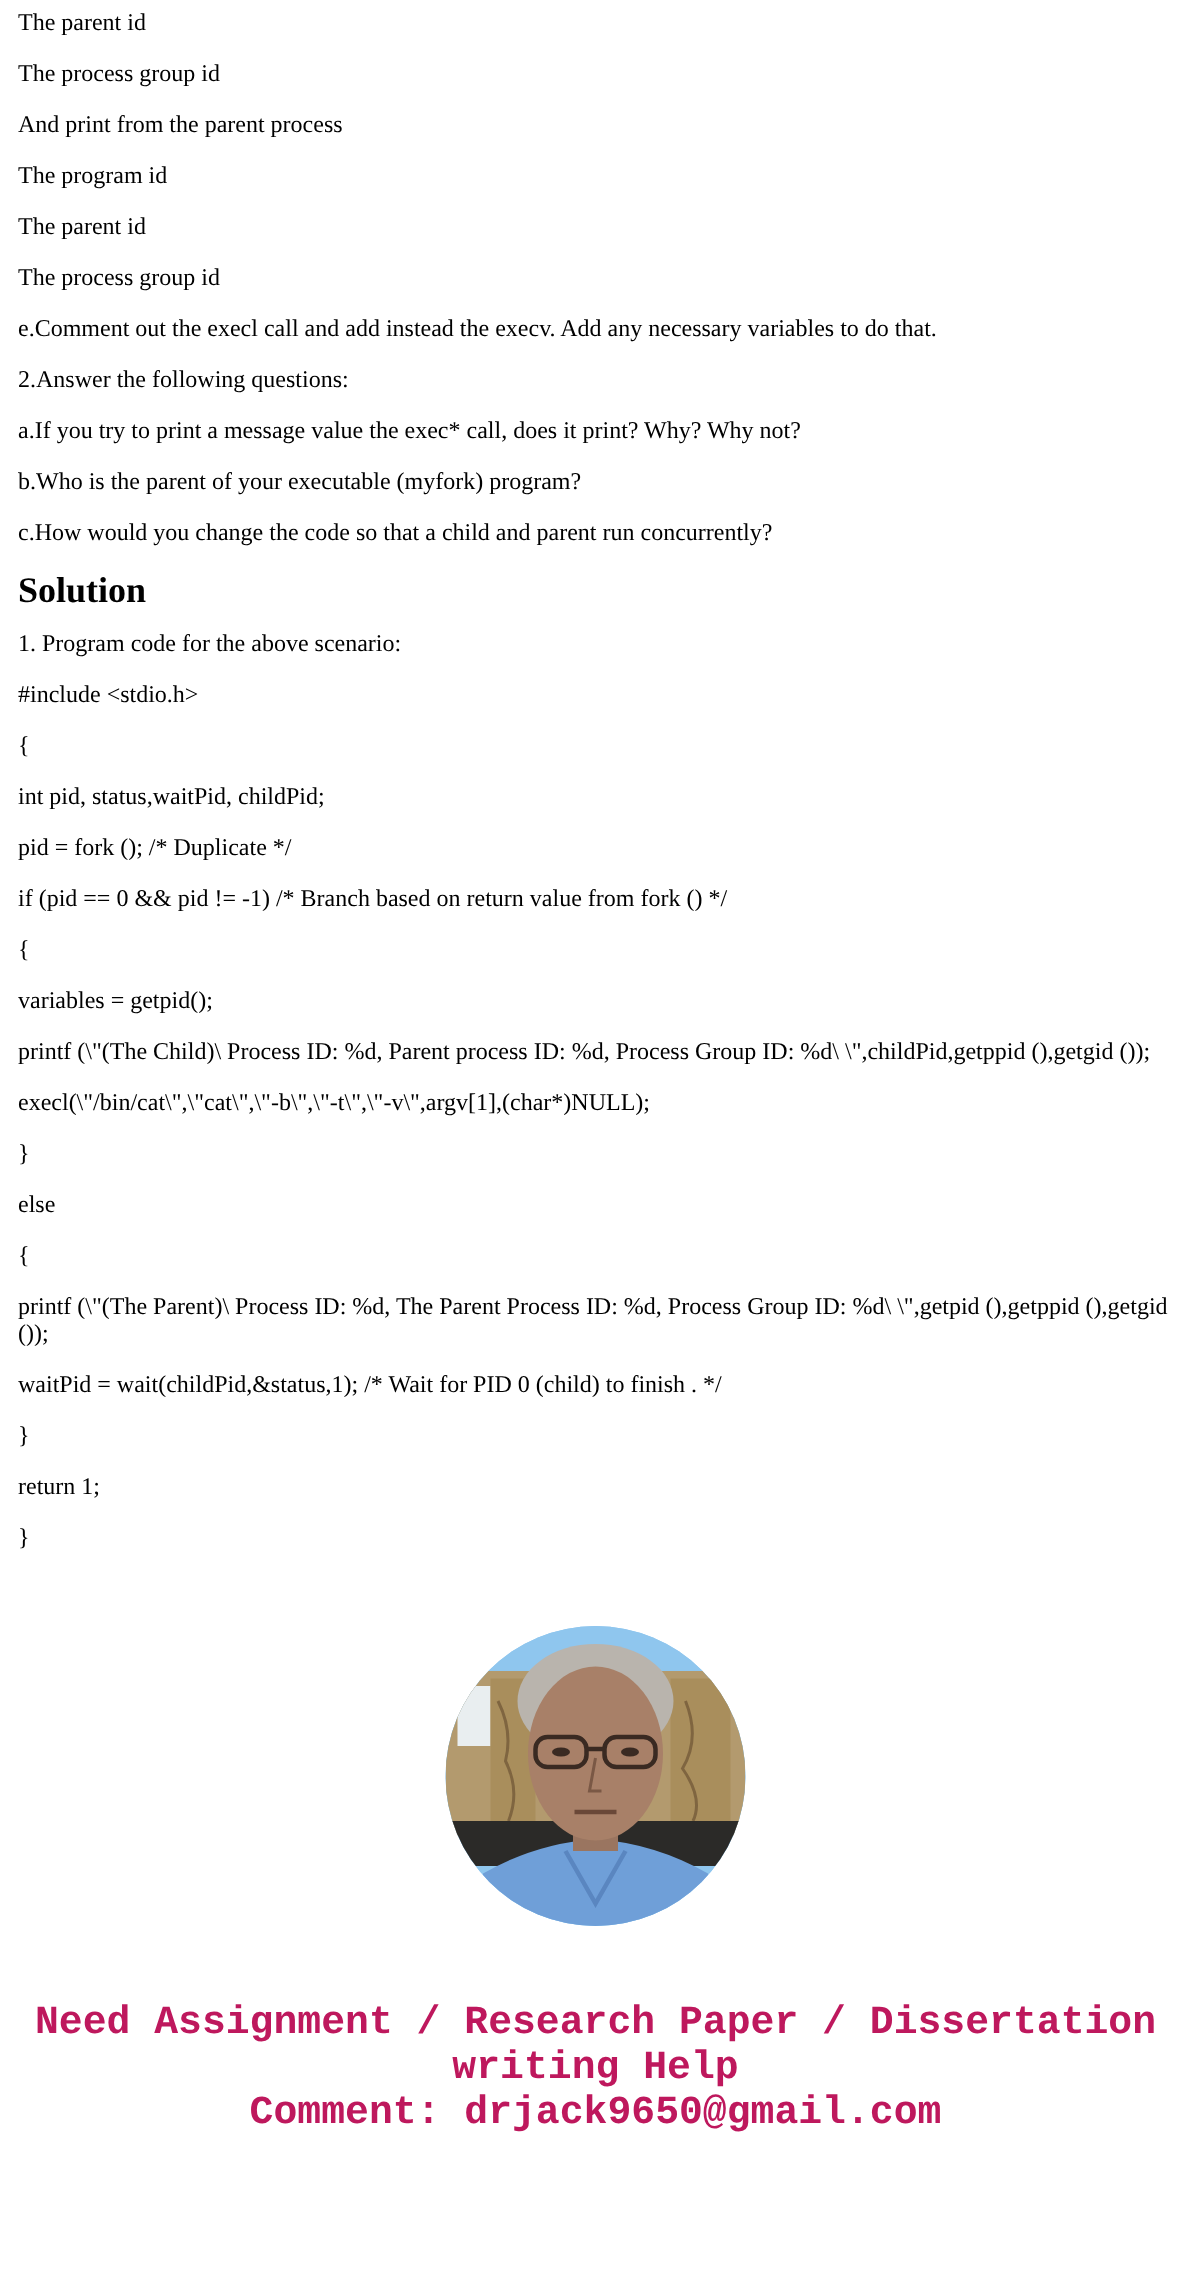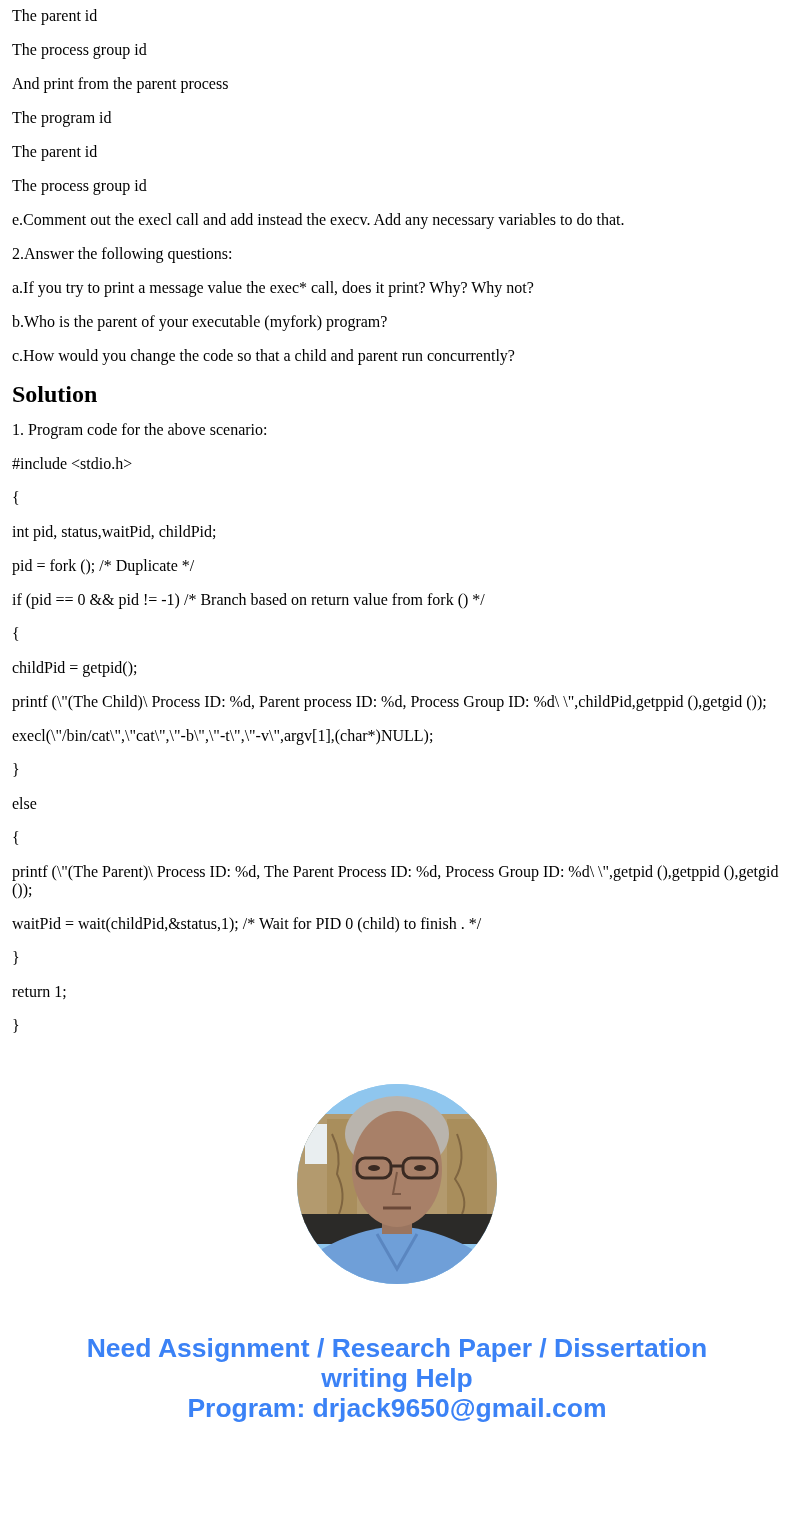--- a/index.html
+++ b/index.html
@@ -36,25 +36,25 @@
       height: 200px;
       border-radius: 50%;
       overflow: hidden;
       position: relative;
       background: #8fc6ee;
     }
     .avatar svg { display: block; }
     .promo {
       margin-top: 49px;
       text-align: center;
-      font-family: Liberation Sans, sans-serif;
+      font-family: Liberation Mono, monospace;
       font-weight: bold;
       font-size: 26.5px;
       line-height: 30px;
-      color: #3b82f6;
+      color: #be185d;
     }
     .promo div { white-space: nowrap; }
   </style>
 </head>
 <body>
 
 <div class="content">
 
   <section>
     <p class="para first">The parent id</p>
@@ -73,21 +73,21 @@
   <h3 class="solution">Solution</h3>
 
   <section>
     <p class="para">1. Program code for the above scenario:</p>
     <p class="para">#include &lt;stdio.h&gt;</p>
     <p class="para">{</p>
     <p class="para">int pid, status,waitPid, childPid;</p>
     <p class="para">pid = fork (); /* Duplicate */</p>
     <p class="para">if (pid == 0 &amp;&amp; pid != -1) /* Branch based on return value from fork () */</p>
     <p class="para">{</p>
-    <p class="para">childPid = getpid();</p>
+    <p class="para">variables = getpid();</p>
     <p class="para">printf (\"(The Child)\ Process ID: %d, Parent process ID: %d, Process Group ID: %d\ \",childPid,getppid (),getgid ());</p>
     <p class="para">execl(\"/bin/cat\",\"cat\",\"-b\",\"-t\",\"-v\",argv[1],(char*)NULL);</p>
     <p class="para">}</p>
     <p class="para">else</p>
     <p class="para">{</p>
     <p class="para">printf (\"(The Parent)\ Process ID: %d, The Parent Process ID: %d, Process Group ID: %d\ \",getpid (),getppid (),getgid ());</p>
     <p class="para">waitPid = wait(childPid,&amp;status,1); /* Wait for PID 0 (child) to finish . */</p>
     <p class="para">}</p>
     <p class="para">return 1;</p>
     <p class="para" style="margin-bottom:0 !important;">}</p>
@@ -127,14 +127,14 @@
 
       <path d="M100 88 L96 110 L104 110" stroke="#7a5845" stroke-width="2" fill="none"></path>
       <line x1="86" y1="124" x2="114" y2="124" stroke="#6a4838" stroke-width="3"></line>
     </svg>
   </div>
 </div>
 
 <div class="promo">
   <div>Need Assignment / Research Paper / Dissertation</div>
   <div>writing Help</div>
-  <div>Program: drjack9650@gmail.com</div>
+  <div>Comment: drjack9650@gmail.com</div>
 </div>
 
 </body></html>

